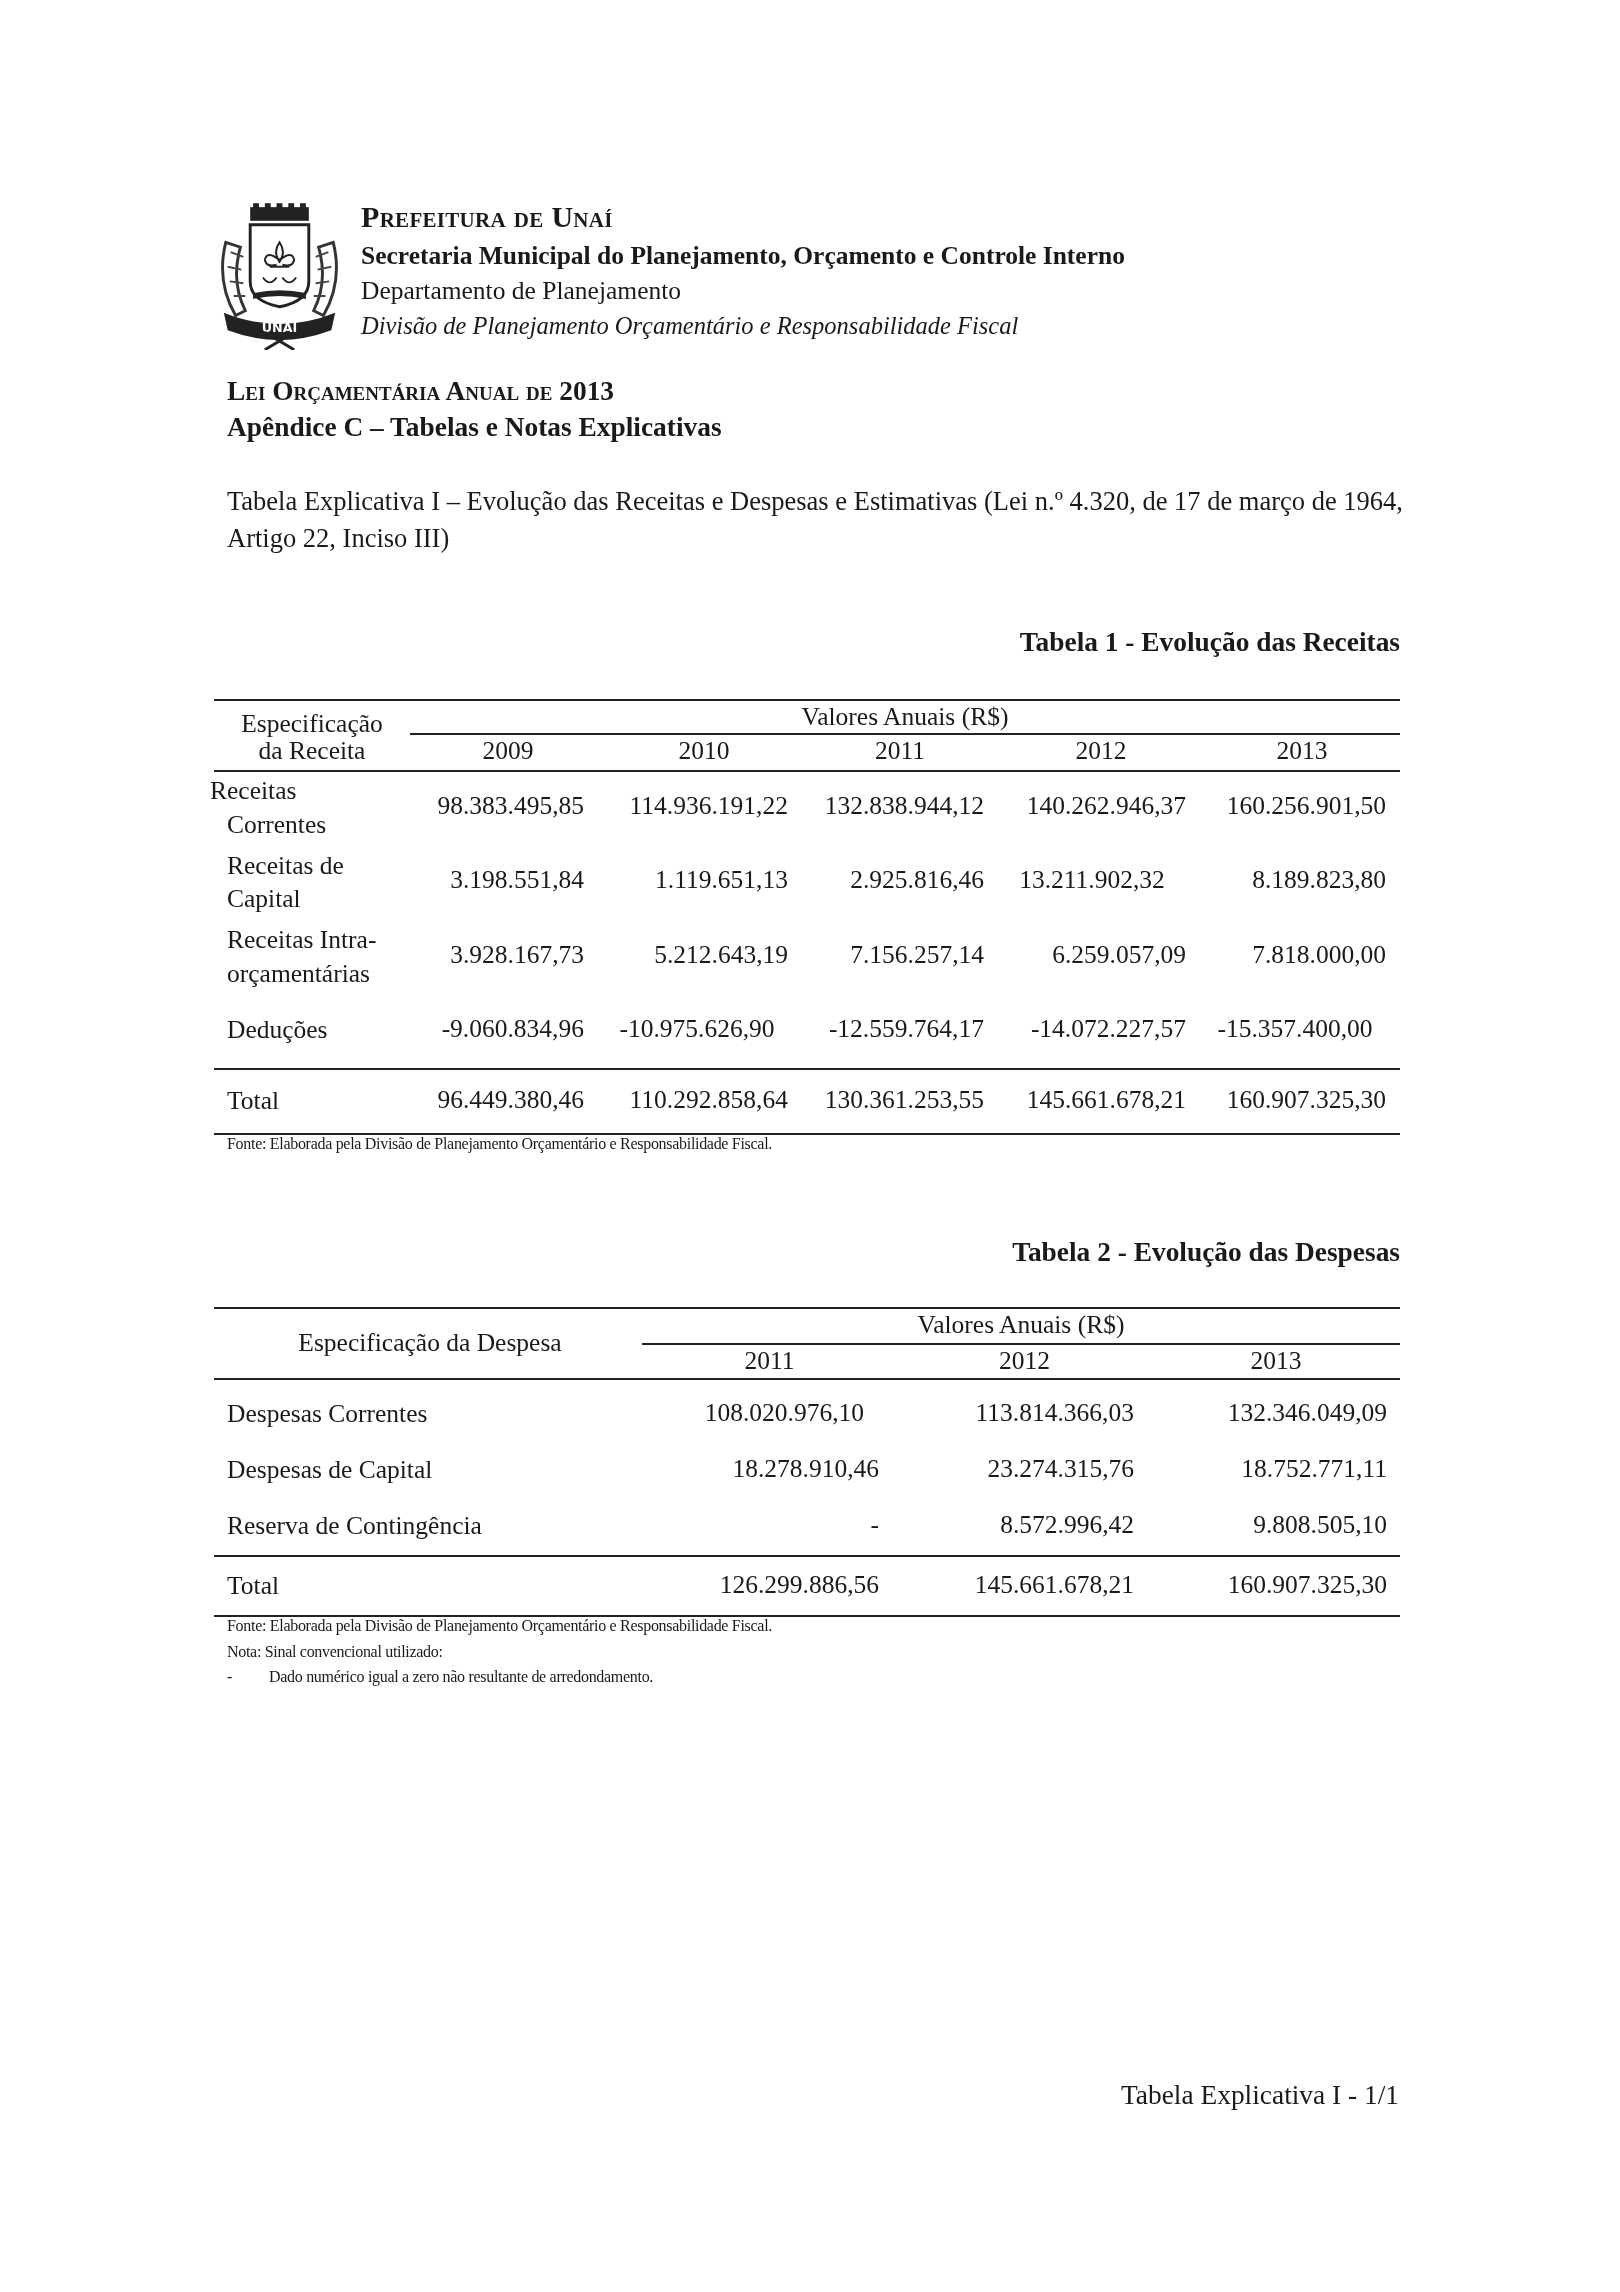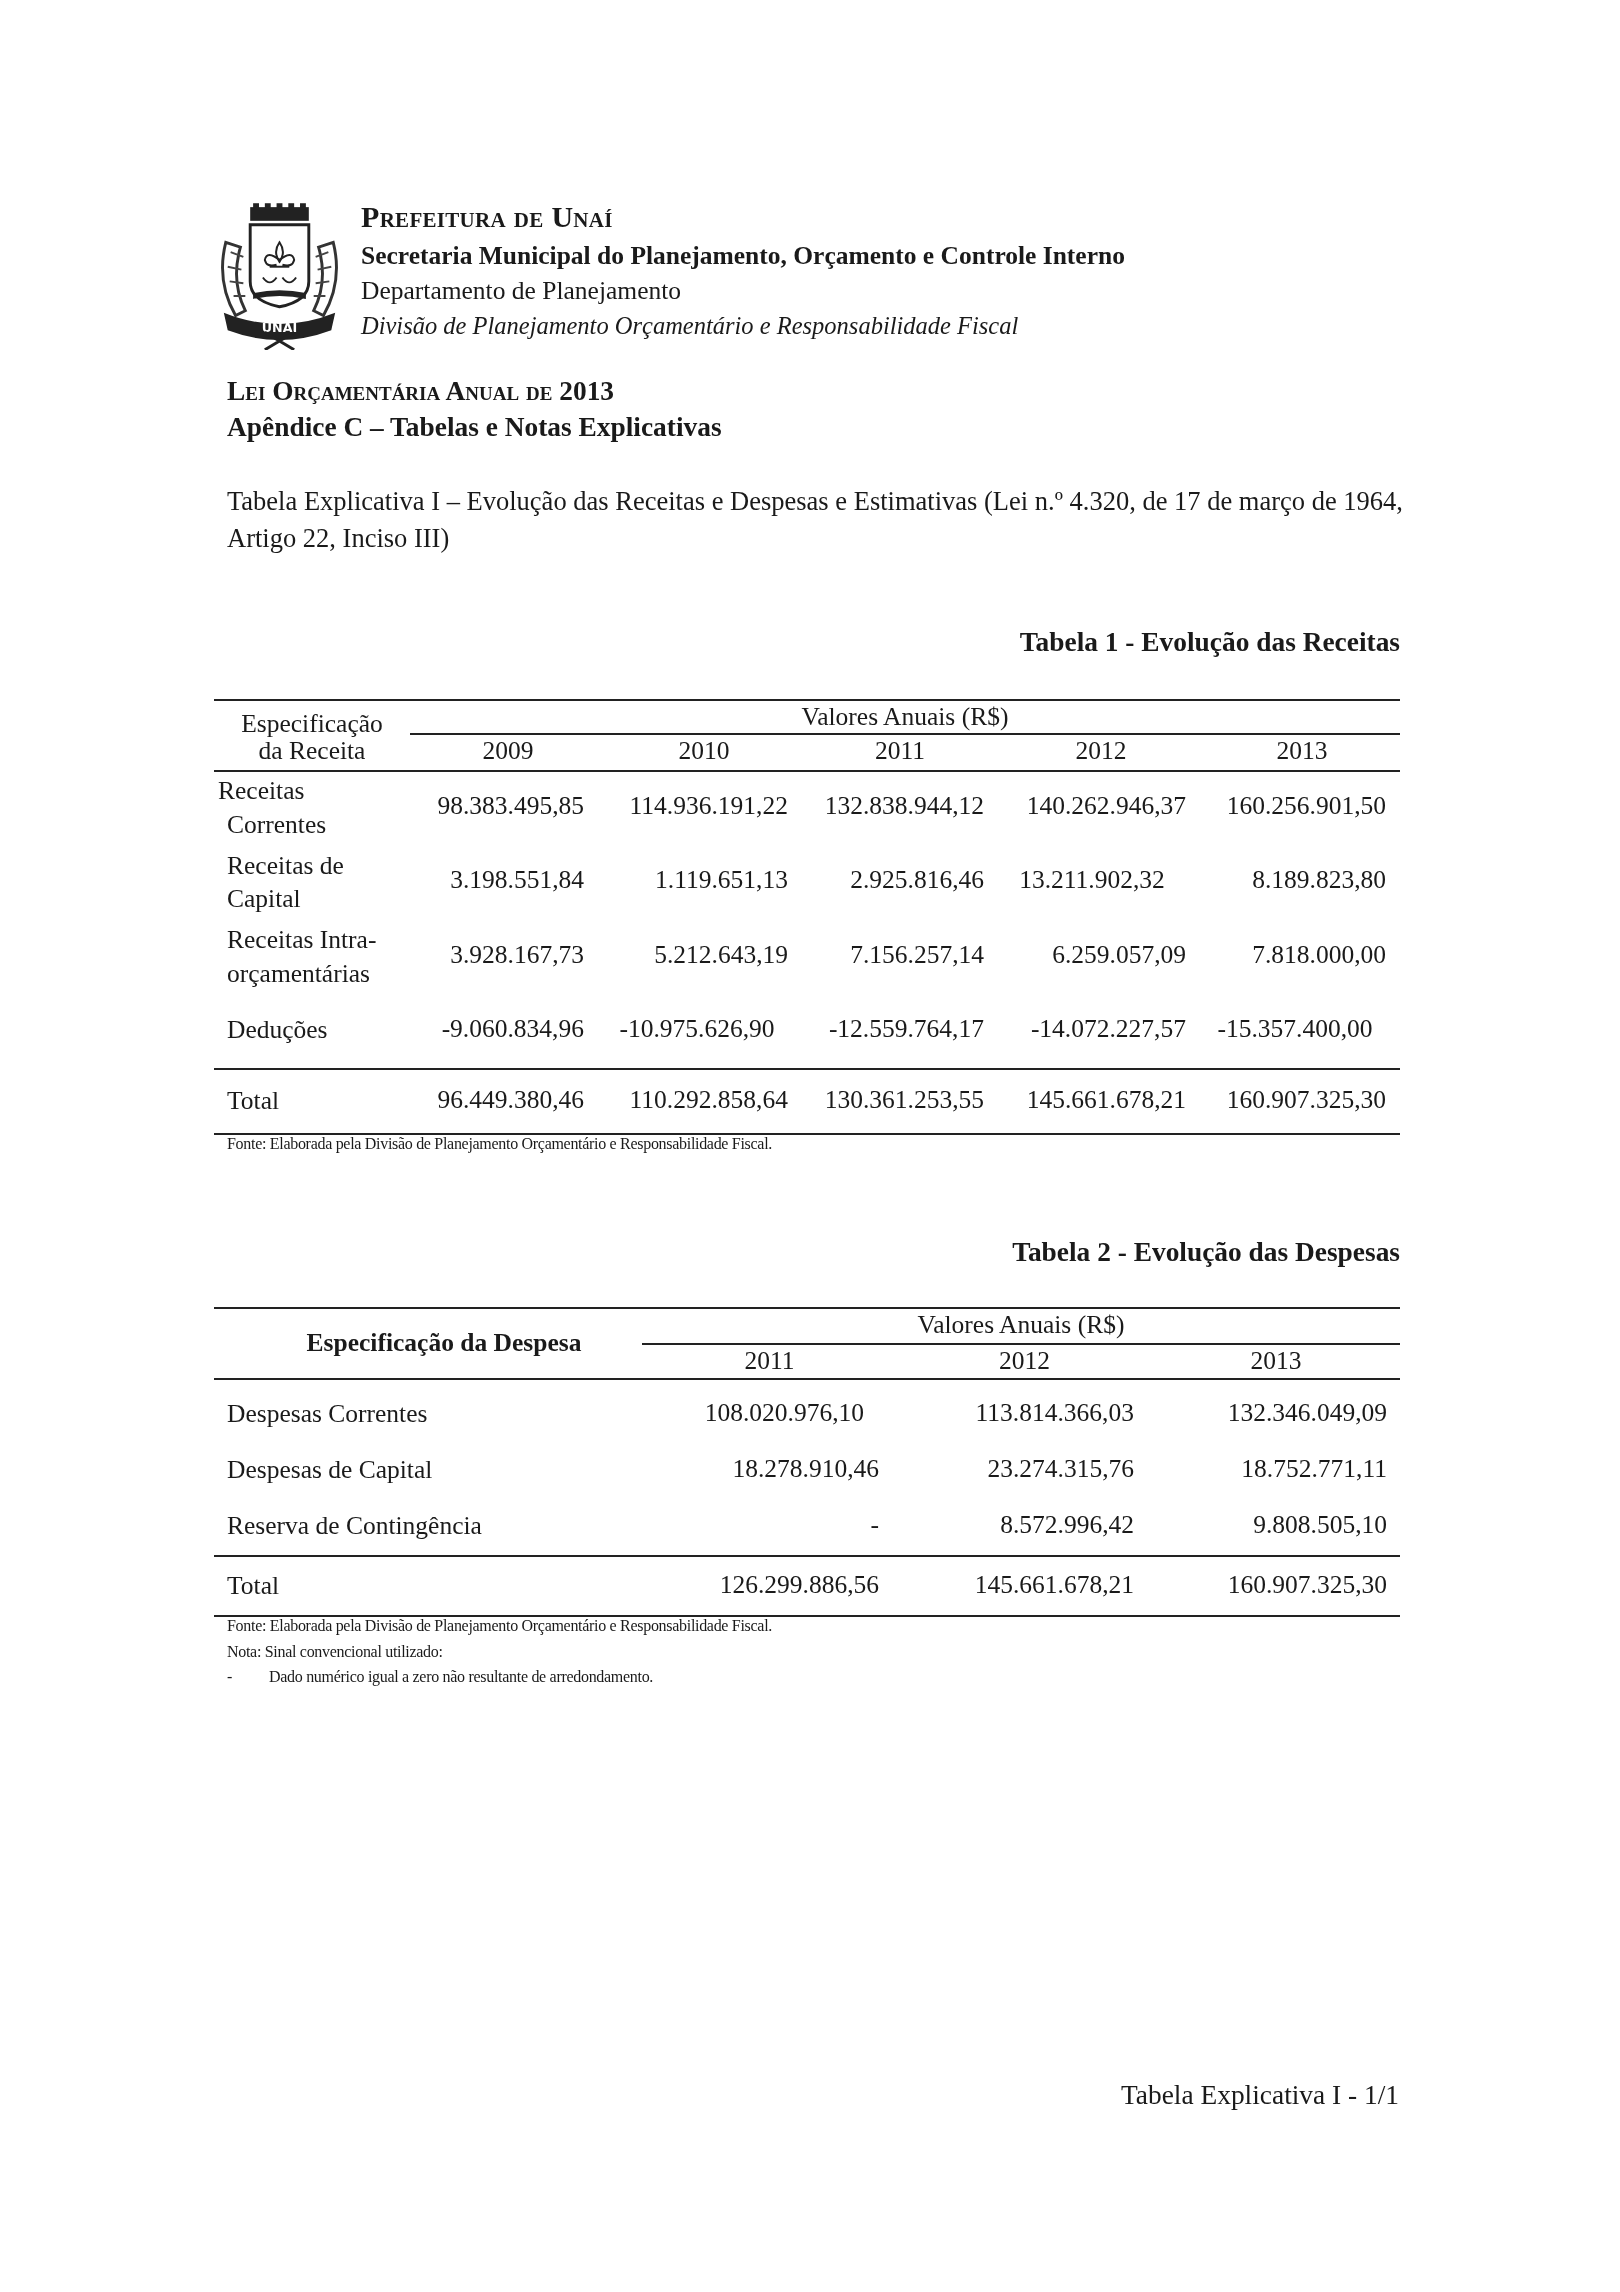--- a/index.html
+++ b/index.html
@@ -88,21 +88,21 @@
   <div class="cell ctr" style="left:214px; width:196px; top:701px;margin-top:7px;">Especificação</div>
   <div class="cell ctr" style="left:214px; width:196px; top:735px;">da Receita</div>
   <div class="cell ctr" style="left:410px; width:990px; top:701px;">Valores Anuais (R$)</div>
   <div class="cell ctr" style="left:410px; width:196px; top:735px;">2009</div>
   <div class="cell ctr" style="left:606px; width:196px; top:735px;">2010</div>
   <div class="cell ctr" style="left:802px; width:196px; top:735px;">2011</div>
   <div class="cell ctr" style="left:998px; width:206px; top:735px;">2012</div>
   <div class="cell ctr" style="left:1204px; width:196px; top:735px;">2013</div>
 
   <div>
-    <div class="cell lbl" style="left:218px; top:774px;">Receitas</div>
+    <div class="cell lbl" style="left:210px; top:774px;">Receitas</div>
     <div class="cell lbl" style="left:227px; top:808px;">Correntes</div>
     <div class="cell num" style="left:410px; width:174px; top:790px;">98.383.495,85</div>
     <div class="cell num" style="left:606px; width:182px; top:790px;">114.936.191,22</div>
     <div class="cell num" style="left:802px; width:182px; top:790px;">132.838.944,12</div>
     <div class="cell num" style="left:998px; width:188px; top:790px;">140.262.946,37</div>
     <div class="cell num" style="left:1204px; width:182px; top:790px;">160.256.901,50</div>
   </div>
 
   <div>
     <div class="cell lbl" style="left:227px; top:849px;">Receitas de</div>
@@ -146,21 +146,21 @@
 
 <div class="abs tbl-caption" style="top:1237px;">Tabela 2 - Evolução das Despesas</div>
 
 <div>
   <div class="hline" style="left:214px; width:1186px; top:1307px;"></div>
   <div class="hline" style="left:642px; width:758px; top:1343px;"></div>
   <div class="hline" style="left:214px; width:1186px; top:1378px;"></div>
   <div class="hline" style="left:214px; width:1186px; top:1555px;"></div>
   <div class="hline" style="left:214px; width:1186px; top:1615px;"></div>
 
-  <div class="cell ctr" style="left:230px; width:428px; top:1327px;font-weight:bold;">Especificação da Despesa</div>
+  <div class="cell ctr" style="left:216px; width:428px; top:1327px;">Especificação da Despesa</div>
   <div class="cell ctr" style="left:642px; width:758px; top:1309px;">Valores Anuais (R$)</div>
   <div class="cell ctr" style="left:642px; width:255px; top:1345px;">2011</div>
   <div class="cell ctr" style="left:897px; width:255px; top:1345px;">2012</div>
   <div class="cell ctr" style="left:1152px; width:248px; top:1345px;">2013</div>
 
   <div>
     <div class="cell lbl" style="left:227px; top:1397px;">Despesas Correntes</div>
     <div class="cell num" style="left:642px; width:222px; top:1397px;">108.020.976,10</div>
     <div class="cell num" style="left:897px; width:237px; top:1397px;">113.814.366,03</div>
     <div class="cell num" style="left:1152px; width:235px; top:1397px;">132.346.049,09</div>

